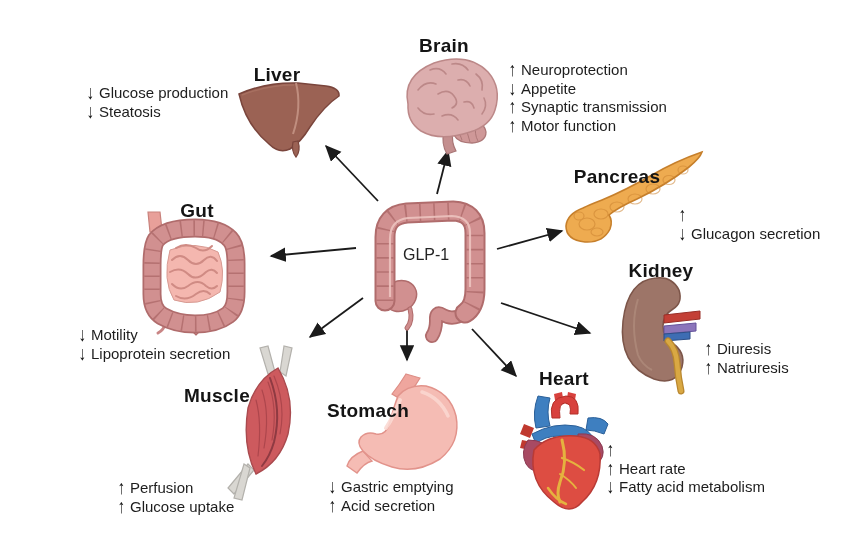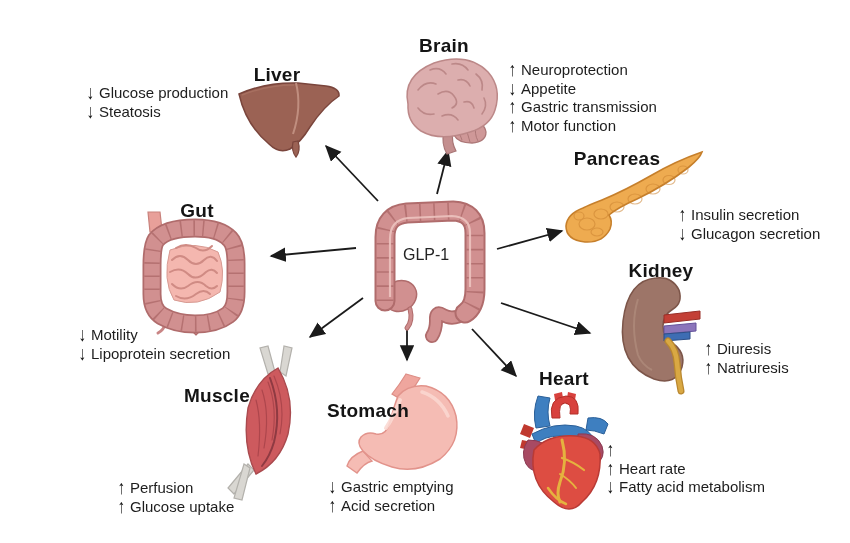--- a/index.html
+++ b/index.html
@@ -91,21 +91,21 @@
     <div class="row">
       <span class="g">↑</span>
       <span>Neuroprotection</span>
       </div>
     <div class="row">
       <span class="g">↓</span>
       <span>Appetite</span>
       </div>
     <div class="row">
       <span class="g">↑</span>
-      <span>Gastric transmission</span>
+      <span>Synaptic transmission</span>
       </div>
     <div class="row">
       <span class="g">↑</span>
       <span>Motor function</span>
       </div>
   </div>
 
   <svg class="organ" style="left:556px;top:148px" width="152" height="106" viewBox="0 0 152 106">
     <path d="M146,4 Q120,13 96,27 Q68,43 46,52 Q33,57 27,60 Q11,66 10,78 Q10,92 29,94 Q47,95 54,81 Q57,73 53,67 Q61,60 81,51 Q110,37 133,19 Q144,10 146,4 Z" fill="#eeab50" stroke="#c67f2b" stroke-width="1.6"></path>
     <g fill="none" stroke="#cc8432" stroke-width="1.2" opacity=".55">
@@ -113,25 +113,24 @@
         <ellipse cx="45" cy="66" rx="7" ry="5"></ellipse>
       <ellipse cx="61" cy="59" rx="7" ry="5"></ellipse>
         <ellipse cx="79" cy="51" rx="7" ry="5"></ellipse>
       <ellipse cx="97" cy="41" rx="7" ry="5"></ellipse>
         <ellipse cx="113" cy="32" rx="6" ry="4.5"></ellipse>
       <ellipse cx="127" cy="22" rx="5" ry="4"></ellipse>
         <ellipse cx="41" cy="84" rx="6" ry="4"></ellipse>
       <ellipse cx="23" cy="68" rx="5" ry="4"></ellipse>
     </g>
   </svg>
-  <div class="lbl" style="left:617px;top:148px">Pancreas</div>
+  <div class="lbl" style="left:617px;top:166px">Pancreas</div>
   <div class="fx" style="left:677px;top:206px">
     <div class="row">
       <span class="g">↑</span>
-      <span>Insulin secretion</span>
       </div>
     <div class="row">
       <span class="g">↓</span>
       <span>Glucagon secretion</span>
       </div>
   </div>
 
   <svg class="organ" style="left:136px;top:210px" width="118" height="126" viewBox="0 0 118 126">
     <path d="M12,2 L24,2 L26,20 L14,22 Z" fill="#e8a09a" stroke="#c9827c" stroke-width="1.2"></path>
     <path d="M56,112 L64,112 Q66,120 60,125 Q54,120 56,112 Z" fill="#d19090" stroke="#b06c6c" stroke-width="1.2"></path>

